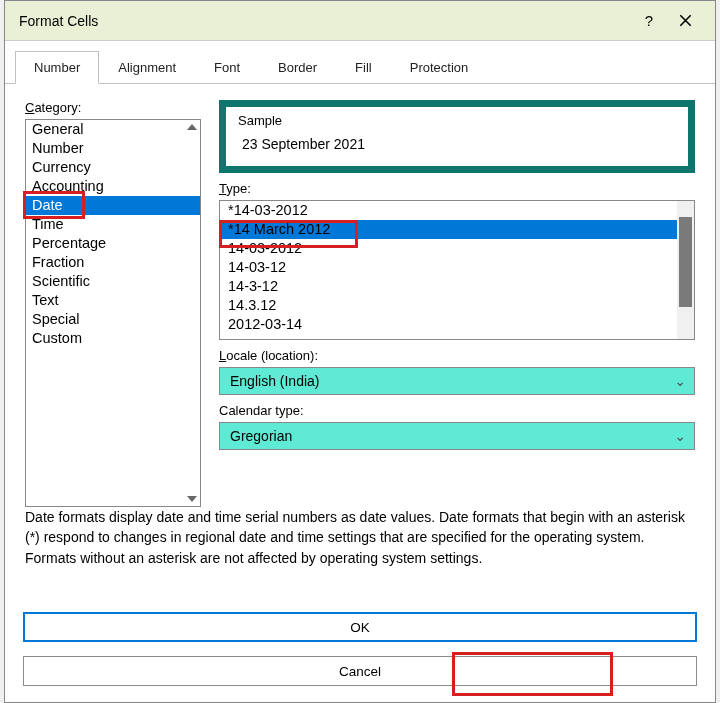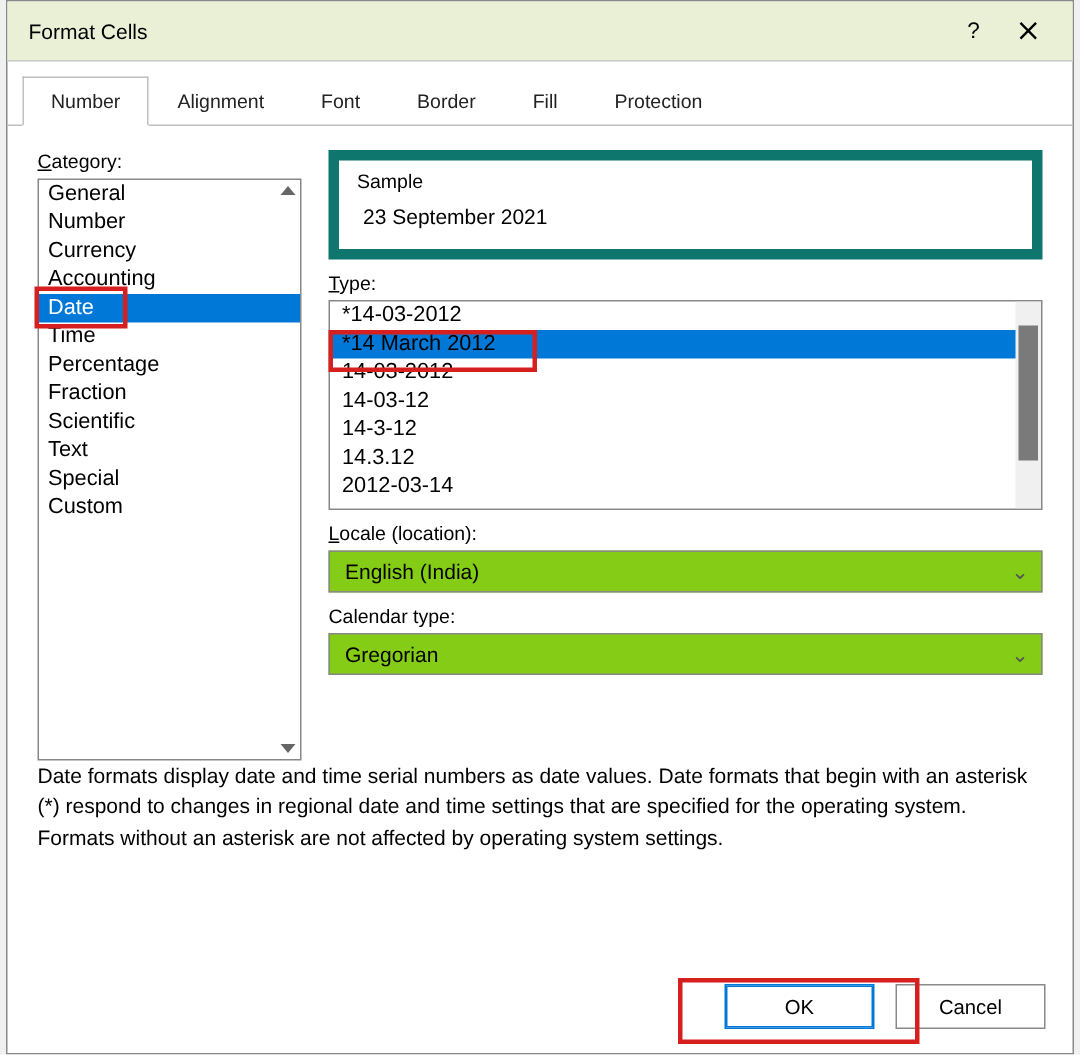--- a/index.html
+++ b/index.html
@@ -136,36 +136,37 @@
     top:16px; height:90px;
     background:#7a7a7a;
   }
   .combo {
     border:1px solid #888;
     height: 28px;
     display:flex; align-items:center;
     padding: 0 6px 0 10px;
     justify-content:space-between;
     font-size: 14px;
-    background:#84cc16;
+    background:#5eead4;
   }
   .combo .chev {
     width: 16px; text-align:center; color:#555;
   }
   .description {
     font-size: 14px;
     line-height: 1.45;
     color:#000;
     max-width: 660px;
   }
   .footer {
     display:flex;
     justify-content:flex-end;
     gap: 14px;
     padding: 10px 18px 16px 18px;
+    flex-direction: column;
   }
   .btn {
     min-width: 100px;
     height: 30px;
     border: 1px solid #8a8a8a;
     background:#fff;
     font-size: 13.5px;
     display:flex; align-items:center; justify-content:center;
   }
   .btn.ok {

